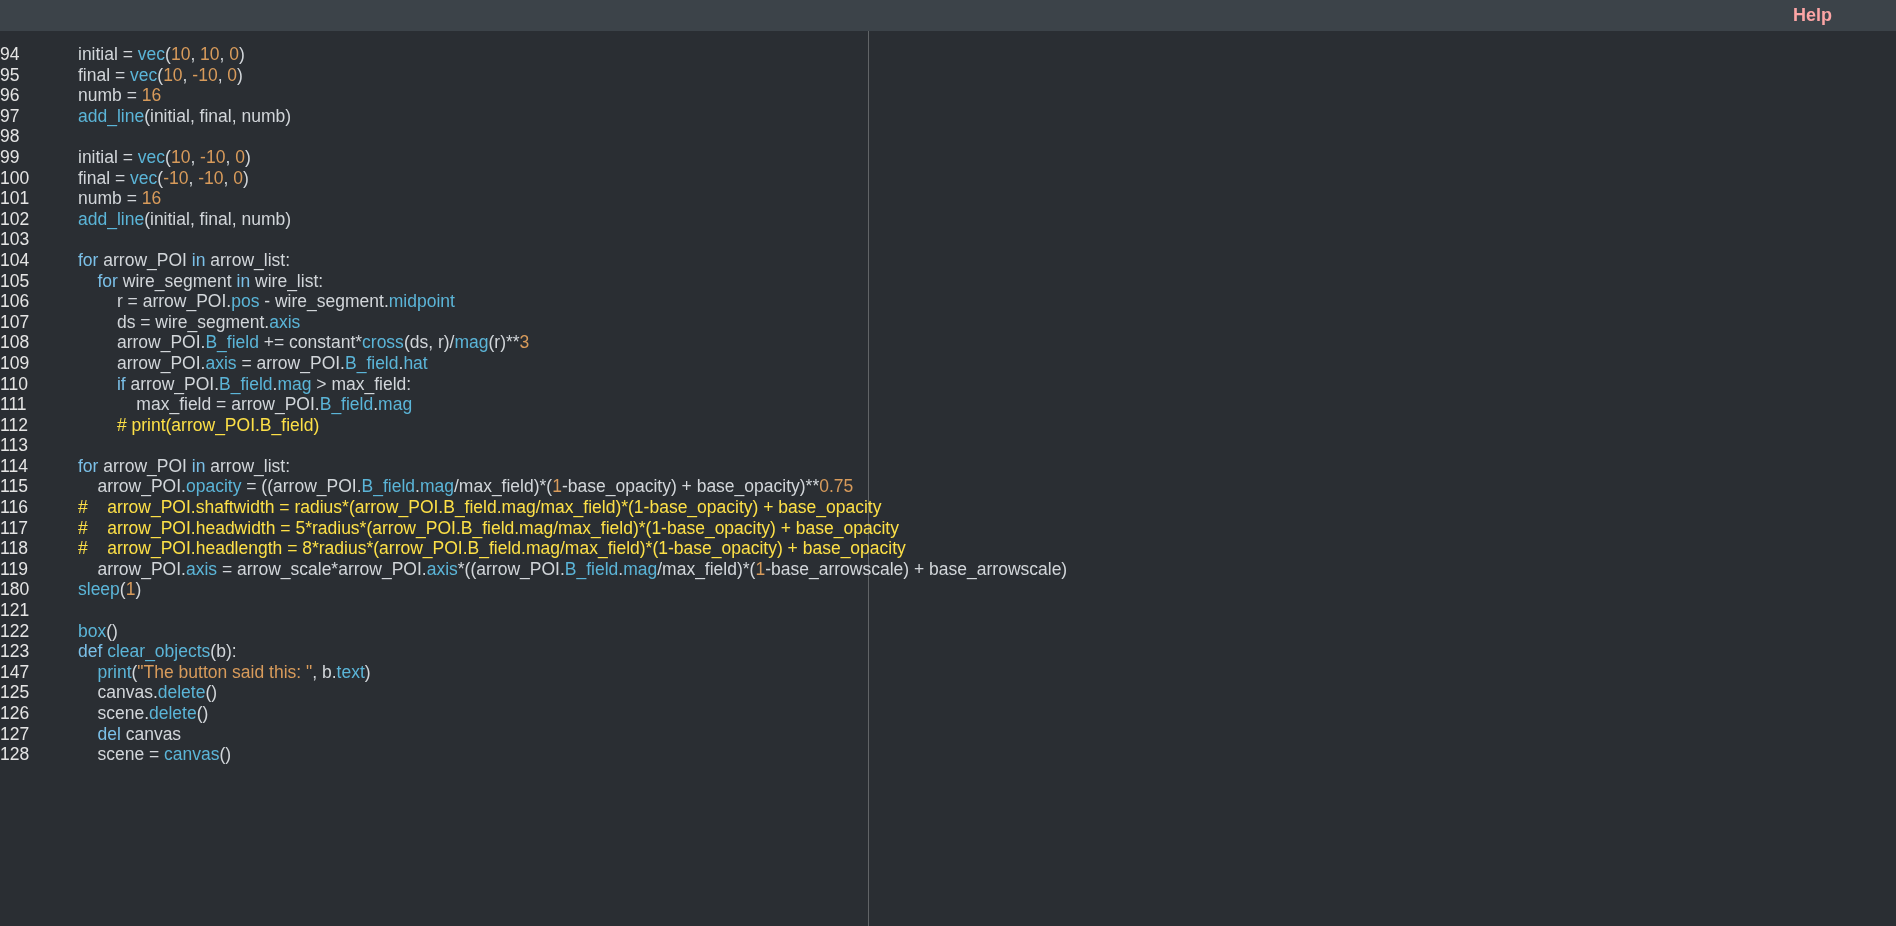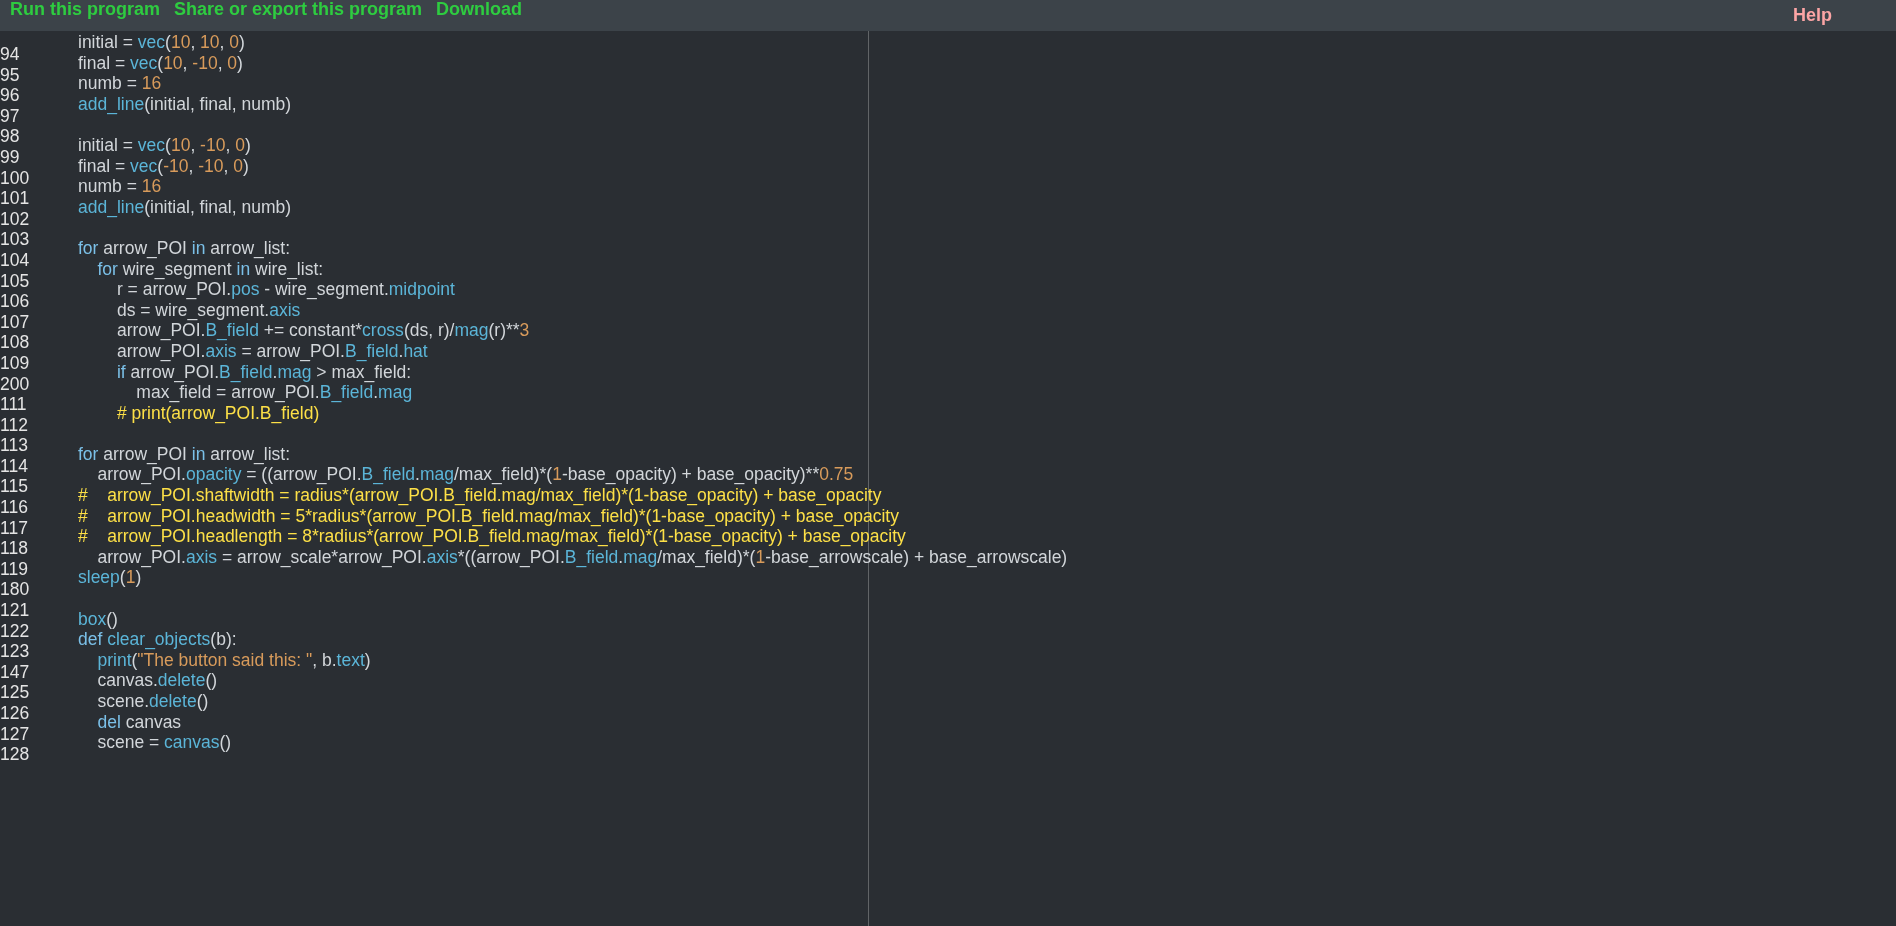--- a/index.html
+++ b/index.html
@@ -52,21 +52,21 @@
     color: #e5e5e5;
     font-size: 17.5px;
     line-height: 20.6px;
     padding-top: 13px;
     user-select: none;
   }
   .code {
     position: absolute;
     left: 78px;
     top: 0;
-    padding-top: 1px;
+    padding-top: 13px;
     font-size: 17.5px;
     line-height: 20.6px;
     white-space: pre;
     font-family: "Segoe UI", Tahoma, sans-serif;
   }
   .code .row { height: 20.6px; }
   .ruler {
     position: absolute;
     left: 868px;
     top: 0;
@@ -80,25 +80,20 @@
   .tok-fn   { color: #5bb5d8; }     
   .tok-num  { color: #d89b5b; }     
   .tok-str  { color: #d89b5b; }     
   .tok-op   { color: #d2d6da; }     
   .tok-cmt  { color: #fde047; }     
 </style>
 </head>
 <body>
 
 <div class="toolbar">
-  <div class="left">
-    <a>Run this program</a>
-    <a>Share or export this program</a>
-    <a>Download</a>
-  </div>
   <a class="help">Help</a>
 </div>
 
 <div class="editor">
   <div class="ruler"></div>
   <div class="gutter" id="gutter">
       <div>94</div>
       <div>95</div>
       <div>96</div>
       <div>97</div>
@@ -107,21 +102,21 @@
       <div>100</div>
       <div>101</div>
       <div>102</div>
       <div>103</div>
       <div>104</div>
       <div>105</div>
       <div>106</div>
       <div>107</div>
       <div>108</div>
       <div>109</div>
-      <div>200</div>
+      <div>110</div>
       <div>111</div>
       <div>112</div>
       <div>113</div>
       <div>114</div>
       <div>115</div>
       <div>116</div>
       <div>117</div>
       <div>118</div>
       <div>119</div>
       <div>180</div>

